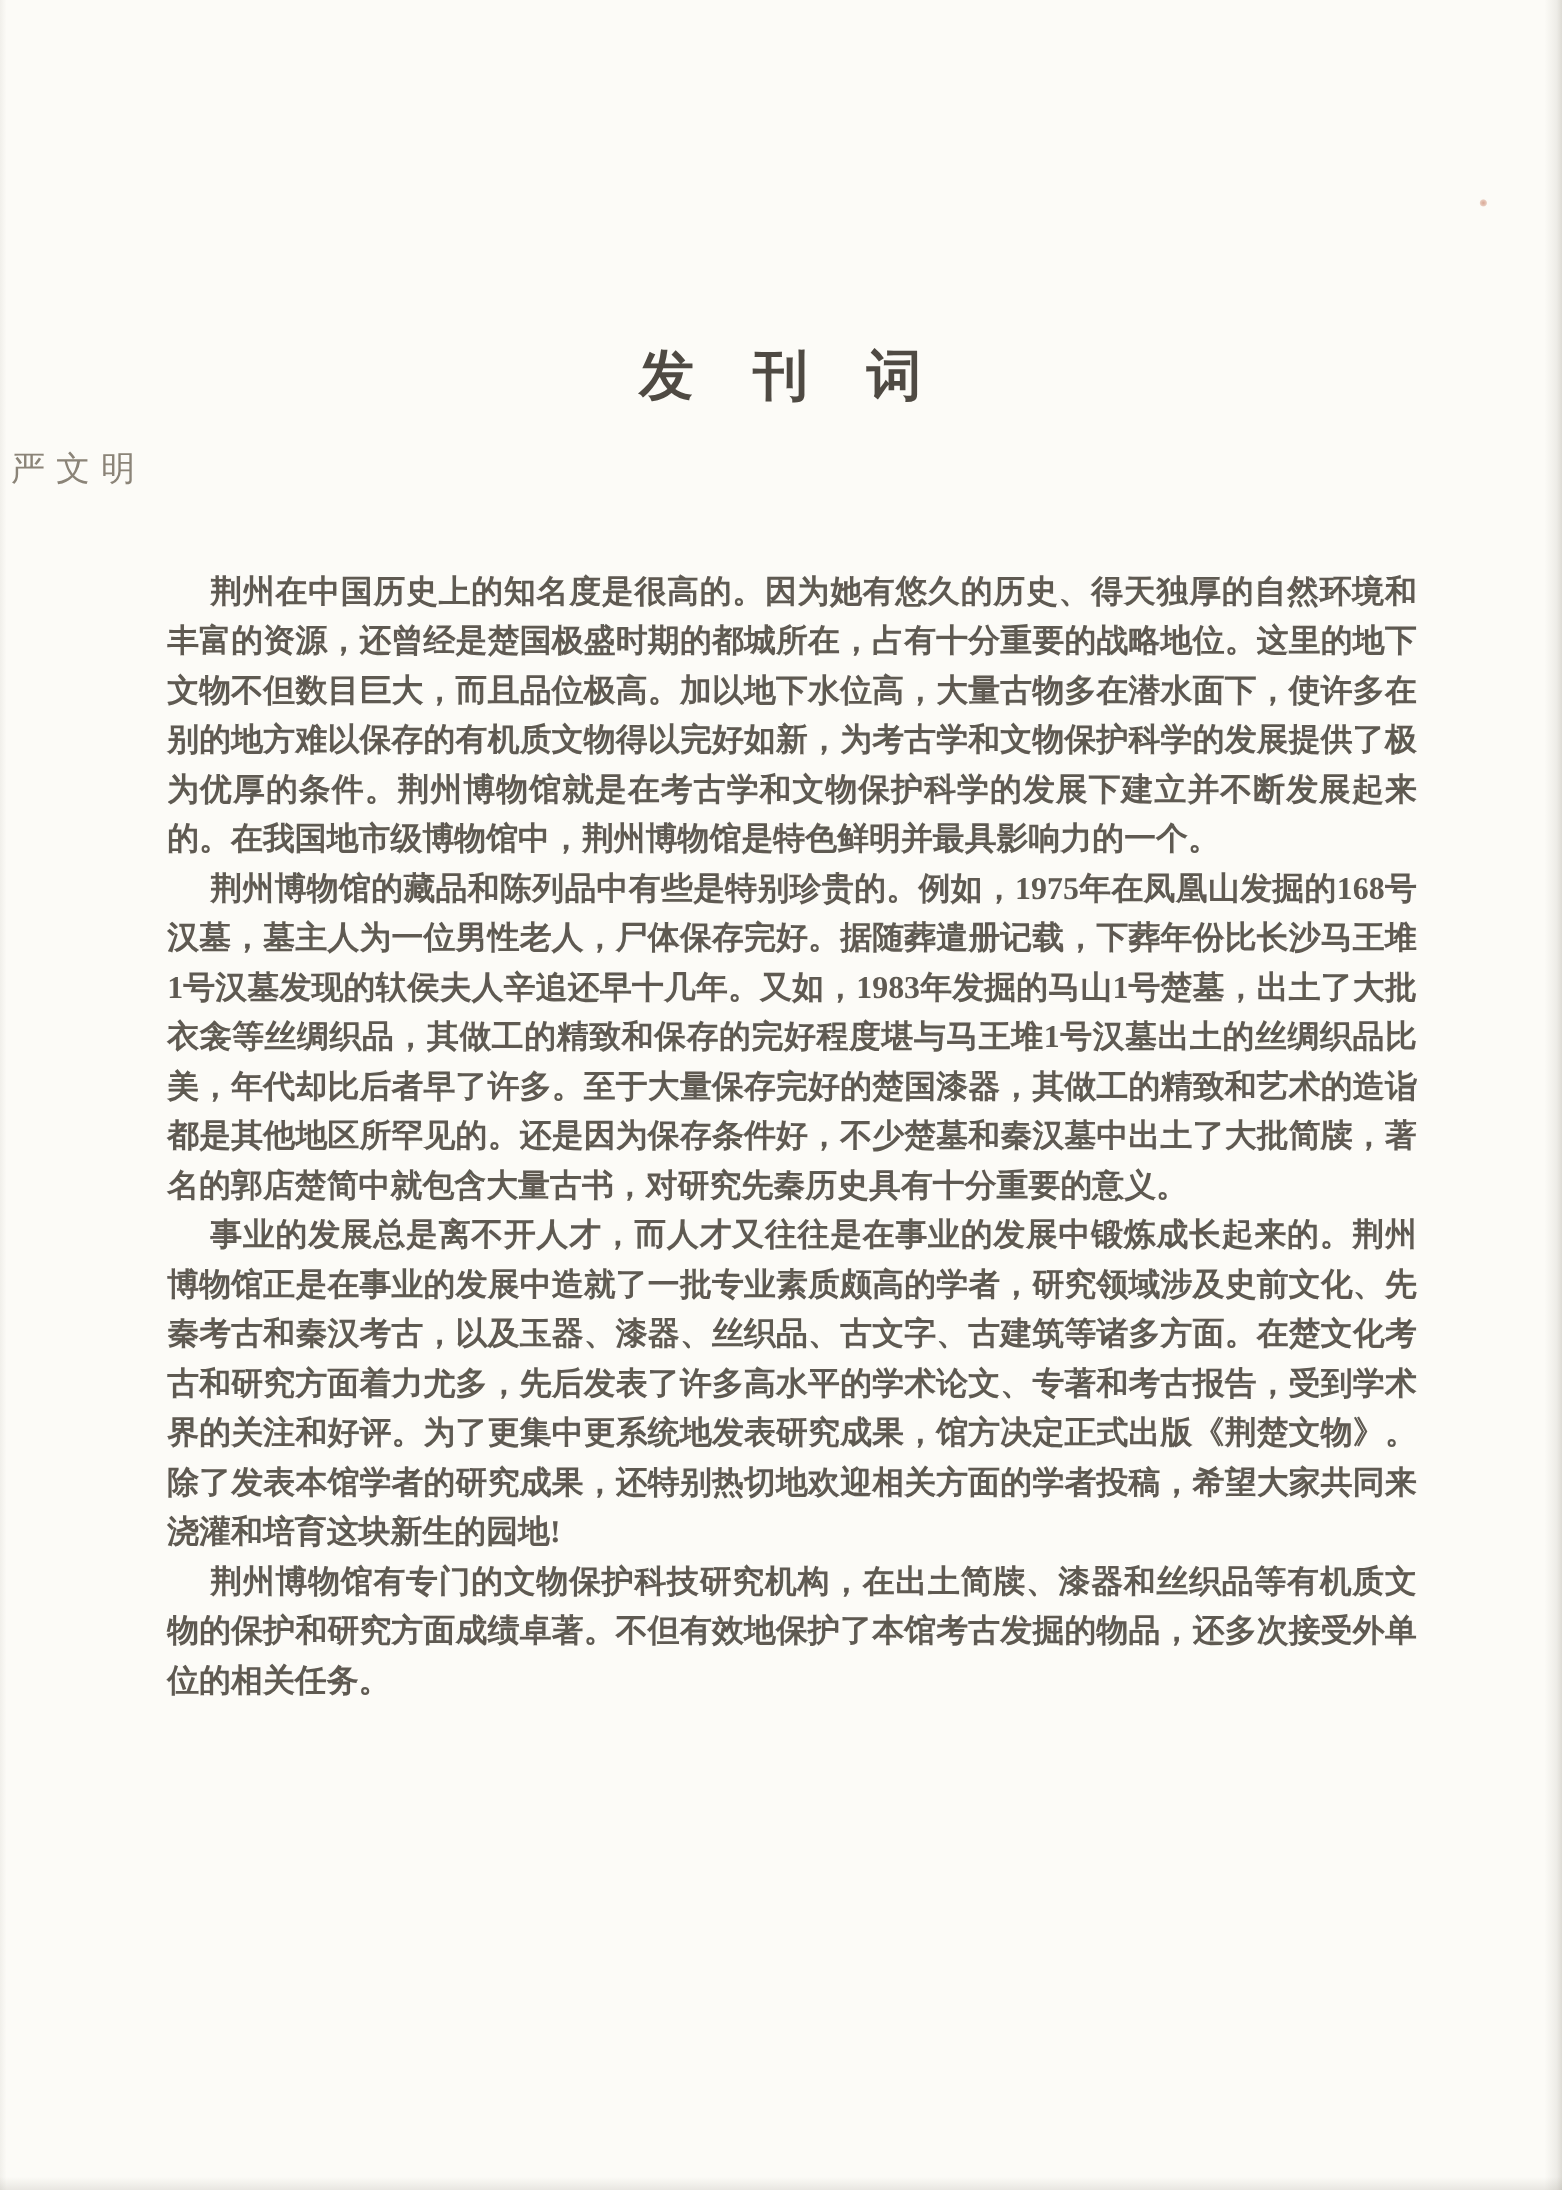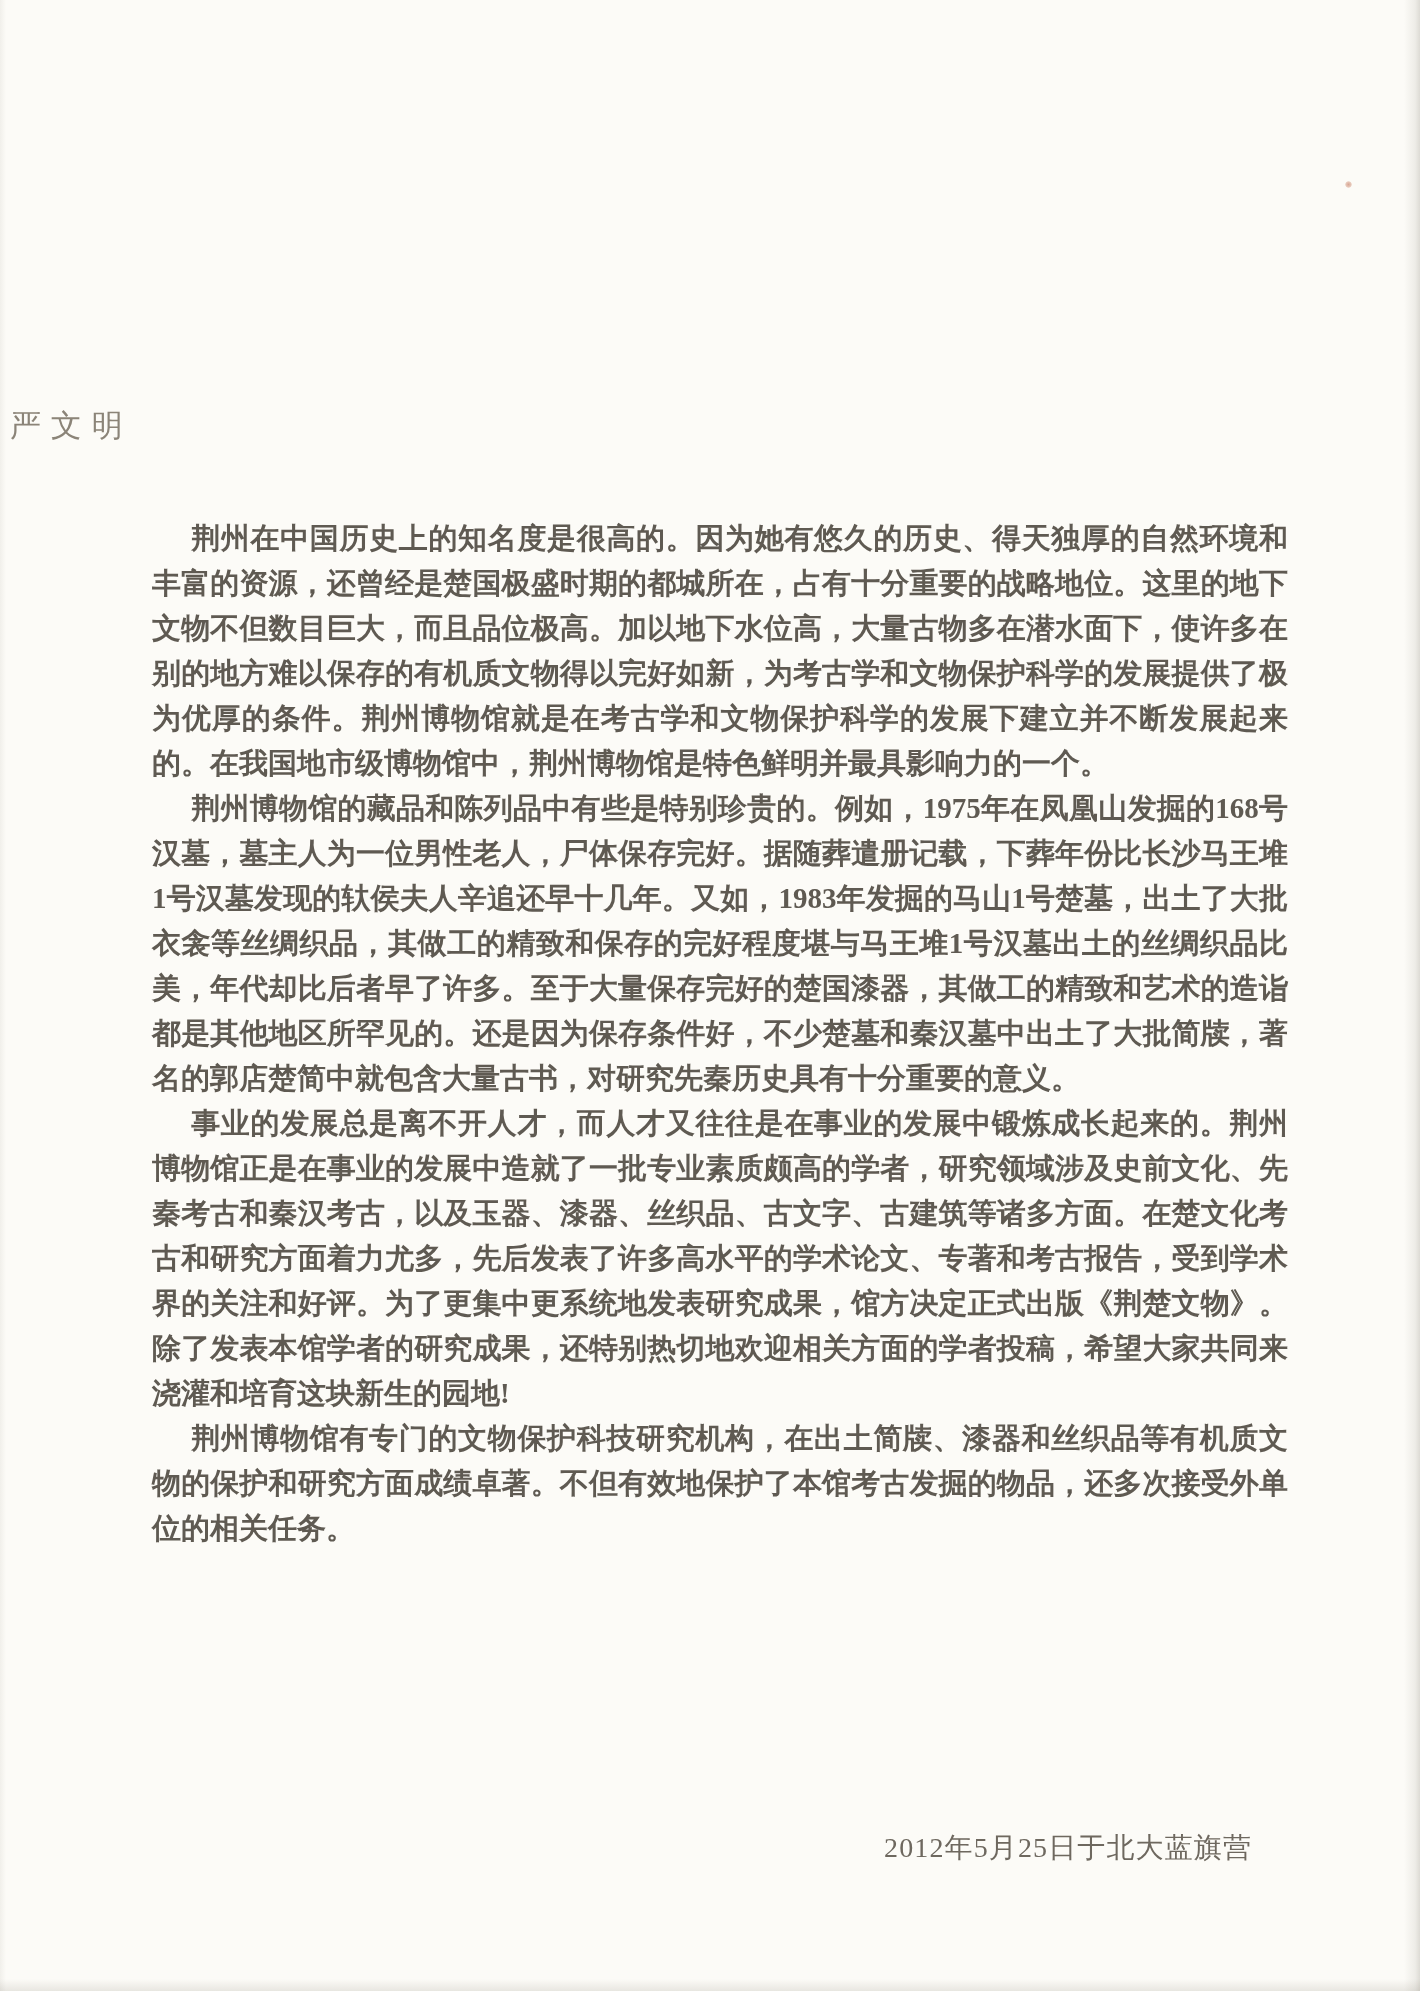--- a/index.html
+++ b/index.html
@@ -105,30 +105,30 @@
     height: 100%;
     background: linear-gradient(to right, rgba(110,104,90,0.08) 0%, rgba(110,104,90,0) 100%);
     pointer-events: none;
   }
 </style>
 </head>
 <body>
 
 <div class="page">
 
+  <h1 class="page-title">发 刊 词</h1>
 
   <div class="author">严文明</div>
 
   <div class="body-text">
     <p>荆州在中国历史上的知名度是很高的。因为她有悠久的历史、得天独厚的自然环境和丰富的资源，还曾经是楚国极盛时期的都城所在，占有十分重要的战略地位。这里的地下文物不但数目巨大，而且品位极高。加以地下水位高，大量古物多在潜水面下，使许多在别的地方难以保存的有机质文物得以完好如新，为考古学和文物保护科学的发展提供了极为优厚的条件。荆州博物馆就是在考古学和文物保护科学的发展下建立并不断发展起来的。在我国地市级博物馆中，荆州博物馆是特色鲜明并最具影响力的一个。</p>
     <p>荆州博物馆的藏品和陈列品中有些是特别珍贵的。例如，1975年在凤凰山发掘的168号汉墓，墓主人为一位男性老人，尸体保存完好。据随葬遣册记载，下葬年份比长沙马王堆1号汉墓发现的轪侯夫人辛追还早十几年。又如，1983年发掘的马山1号楚墓，出土了大批衣衾等丝绸织品，其做工的精致和保存的完好程度堪与马王堆1号汉墓出土的丝绸织品比美，年代却比后者早了许多。至于大量保存完好的楚国漆器，其做工的精致和艺术的造诣都是其他地区所罕见的。还是因为保存条件好，不少楚墓和秦汉墓中出土了大批简牍，著名的郭店楚简中就包含大量古书，对研究先秦历史具有十分重要的意义。</p>
     <p>事业的发展总是离不开人才，而人才又往往是在事业的发展中锻炼成长起来的。荆州博物馆正是在事业的发展中造就了一批专业素质颇高的学者，研究领域涉及史前文化、先秦考古和秦汉考古，以及玉器、漆器、丝织品、古文字、古建筑等诸多方面。在楚文化考古和研究方面着力尤多，先后发表了许多高水平的学术论文、专著和考古报告，受到学术界的关注和好评。为了更集中更系统地发表研究成果，馆方决定正式出版《荆楚文物》。除了发表本馆学者的研究成果，还特别热切地欢迎相关方面的学者投稿，希望大家共同来浇灌和培育这块新生的园地!</p>
     <p>荆州博物馆有专门的文物保护科技研究机构，在出土简牍、漆器和丝织品等有机质文物的保护和研究方面成绩卓著。不但有效地保护了本馆考古发掘的物品，还多次接受外单位的相关任务。</p>
   </div>
 
-  <div class="dateline">2012年5月25日于北大蓝旗营</div>
 
   <span class="red-speck"></span>
   <div class="edge-shadow-left"></div>
   <div class="edge-shadow-right"></div>
   <div class="edge-shadow-bottom"></div>
 
 </div>
 
 </body></html>

